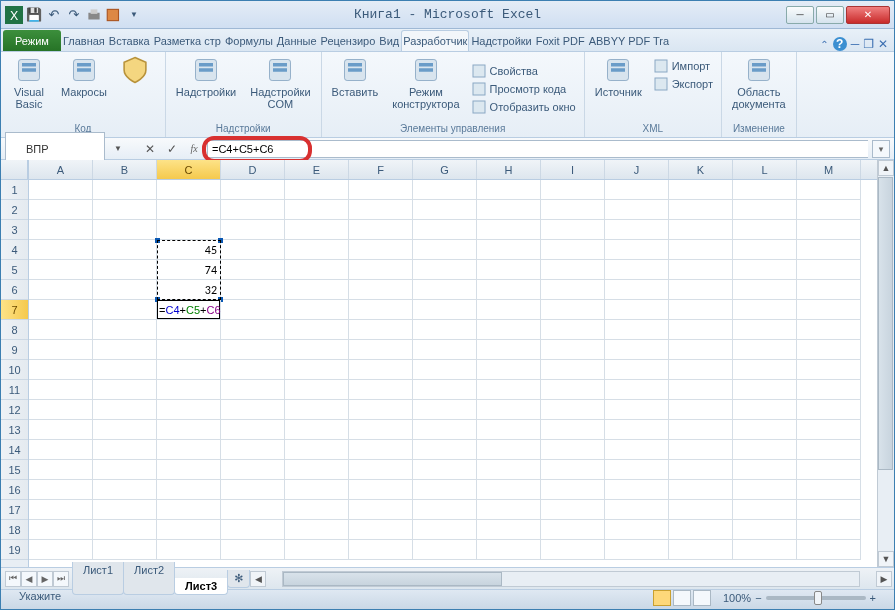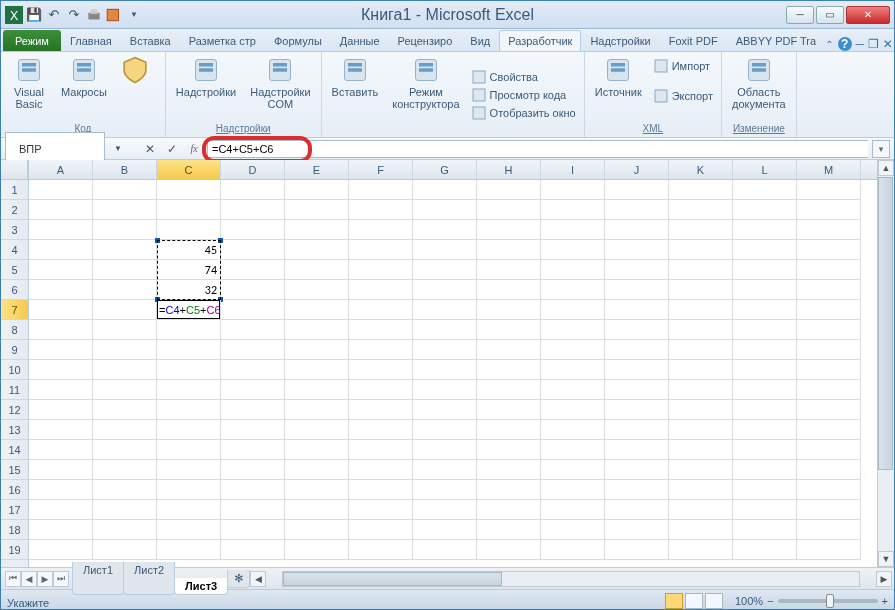--- a/index.html
+++ b/index.html
@@ -1,43 +1,43 @@
 <!DOCTYPE html>
 <html><head>
 <meta charset="utf-8">
 <style>
 * { margin:0; padding:0; box-sizing:border-box; font-family:'Segoe UI',Tahoma,sans-serif; font-size:11px; user-select:none; }
 body { background:#fff; width:895px; height:610px; overflow:hidden; position:relative; border:1px solid #3c7fb1; }
 .titlebar { height:28px; background:linear-gradient(#e4ecf6,#d0dff2); display:flex; align-items:center; border-bottom:1px solid #9fb8d5; position:relative; }
 .qat { display:flex; align-items:center; gap:2px; padding-left:4px; }
 .qat-ico { width:18px; height:18px; display:flex; align-items:center; justify-content:center; font-size:13px; color:#3b5a7a; }
-.title-text { position:absolute; left:50%; transform:translateX(-50%); font-size:16px; color:#3b5a7a; }
+.title-text { position:absolute; left:50%; transform:translateX(-50%); font-size:13px; color:#3b5a7a;font-family:Liberation Mono, monospace; }
 .winbtns { margin-left:auto; display:flex; }
 .winbtn { width:28px; height:18px; display:flex; align-items:center; justify-content:center; border:1px solid #8aa; background:linear-gradient(#fafcfc,#d5e3ed); margin-right:2px; border-radius:2px; font-size:10px; color:#333; }
 .winbtn.close { background:linear-gradient(#f08080,#c82a2a); color:#fff; border-color:#a33; width:44px; margin-right:4px; }
 
 .tabsrow { height:23px; background:linear-gradient(#e8f0f8,#dae6f2); display:flex; align-items:flex-end; border-bottom:1px solid #b9cde2; padding-left:2px; }
 .file-tab { background:linear-gradient(#3c8f3c,#267326); color:#fff; padding:3px 12px; border-radius:3px 3px 0 0; font-size:11px; height:21px; display:flex; align-items:center; }
-.tab { padding:3px 8px; color:#3b5a7a; border:1px solid transparent; border-bottom:none; height:21px; display:flex; align-items:center; white-space:nowrap; }
+.tab { padding:3px 1px; color:#3b5a7a; border:1px solid transparent; border-bottom:none; height:21px; display:flex; align-items:center; white-space:nowrap; }
 .tab.active { background:#f2f6fa; border-color:#b9cde2; border-radius:3px 3px 0 0; }
 .tabsrow-right { margin-left:auto; display:flex; gap:4px; padding-right:6px; align-items:center; color:#3b6fb1; }
 .tabsrow-right span { font-size:12px; }
 .help-circle { width:14px; height:14px; border-radius:50%; background:#3b8fd1; color:#fff; display:flex; align-items:center; justify-content:center; font-size:10px; font-weight:bold; }
 
 .ribbon { height:86px; background:linear-gradient(#f4f8fc,#e6eef6); border-bottom:1px solid #b9cde2; display:flex; }
 .rgroup { border-right:1px solid #cad8e6; padding:2px 6px; display:flex; flex-direction:column; justify-content:space-between; }
 .rgroup-body { display:flex; gap:6px; flex:1; }
 .bigbtn { display:flex; flex-direction:column; align-items:center; justify-content:flex-start; padding:2px 4px; min-width:44px; text-align:center; color:#3b5a7a; line-height:1.1; gap:2px; }
 .bigbtn svg { width:28px; height:28px; }
 .smitem { display:flex; align-items:center; gap:4px; color:#3b5a7a; padding:1px 2px; white-space:nowrap; }
 .smitem svg { width:14px; height:14px; }
-.rgroup-label { text-align:center; color:#5a7a9a; font-size:10px; padding-bottom:1px;text-decoration:underline; }
+.rgroup-label { text-align:center; color:#5a7a9a; font-size:10px; padding-bottom:1px; }
 
 .fbar { height:22px; background:linear-gradient(#f8fafc,#e6eef6); border-bottom:1px solid #b9cde2; display:flex; align-items:center; padding:0 4px; gap:4px; }
-.namebox { width:100px; height:34px; background:#fff; border:1px solid #abc; display:flex; align-items:center; padding-left:13px; font-family:Arial,sans-serif; color:#333; }
+.namebox { width:100px; height:34px; background:#fff; border:1px solid #abc; display:flex; align-items:center; padding-left:20px; font-family:Arial,sans-serif; color:#333; }
 .fbar-btn { width:18px; height:18px; display:flex; align-items:center; justify-content:center; color:#555; font-size:12px; }
 .fx { font-style:italic; font-family:serif; font-size:10px; color:#666; }
 .fbar-input { flex:1; height:18px; background:#fff; border:1px solid #abc; padding-left:4px; display:flex; align-items:center; font-family:Arial,sans-serif; font-size:12px; color:#000; position:relative; border-right:none; }
 .hl-red { position:absolute; left:-6px; top:-5px; width:110px; height:27px; border:4px solid #d83030; border-radius:12px; pointer-events:none; }
 .fbar-expand { width:18px; height:18px; border:1px solid #abc; background:#f4f8fc; display:flex; align-items:center; justify-content:center; color:#666; font-size:9px; }
 
 .gridwrap { position:relative; height:407px; overflow:hidden; display:flex; }
 .rowhdrs { width:28px; background:#e8eef4; border-right:1px solid #b9cde2; }
 .corner { height:20px; background:linear-gradient(#f0f4f8,#dde6ee); border-bottom:1px solid #b9cde2; border-right:1px solid #b9cde2; }
 .rowhdr { height:20px; border-bottom:1px solid #ccd8e4; display:flex; align-items:center; justify-content:center; color:#3b5a7a; font-size:11px; background:linear-gradient(to right,#eef2f6,#e4eaf0); }
@@ -59,21 +59,21 @@
 .sheet-tabs { height:22px; background:linear-gradient(#eef2f6,#dde6ee); border-top:1px solid #b9cde2; display:flex; align-items:center; padding-left:4px; gap:0; }
 .navtri { width:16px; height:16px; display:flex; align-items:center; justify-content:center; color:#666; font-size:9px; border:1px solid #c0cad4; background:#f4f8fc; }
 .stab { padding:2px 10px; background:#e0e6ec; border:1px solid #b9cde2; border-top:none; border-radius:0 0 4px 4px; color:#3b5a7a; margin-left:-1px; }
 .stab.active { background:#fff; font-weight:bold; color:#000;margin-top:16px; }
 .stab.new { padding:2px 6px; }
 .hscroll { flex:1; margin-left:auto; display:flex; align-items:center; padding-right:2px; }
 .scrolltrack { flex:1; height:16px; background:#e8eef4; border:1px solid #c0cad4; position:relative; margin:0 16px; }
 .scrollthumb { position:absolute; left:0; top:0; height:100%; width:38%; background:linear-gradient(#d8e2ea,#c8d4de); border:1px solid #aab8c4; }
 .scrollbtn { width:16px; height:16px; background:#f0f4f8; border:1px solid #c0cad4; display:flex; align-items:center; justify-content:center; font-size:9px; color:#555; position:absolute; }
 
-.statusbar { height:20px; background:linear-gradient(#dfe8f2,#cad8e6); border-top:1px solid #b9cde2; display:flex; align-items:flex-end; padding:0 6px; color:#3b5a7a; font-size:11px; }
+.statusbar { height:20px; background:linear-gradient(#dfe8f2,#cad8e6); border-top:1px solid #b9cde2; display:flex; align-items:flex-start; padding:0 18px; color:#3b5a7a; font-size:11px; }
 .zoom { margin-left:auto; display:flex; align-items:center; gap:4px; }
 .zslider { width:100px; height:4px; background:#aab8c4; position:relative; border-radius:2px; }
 .zthumb { width:8px; height:14px; background:#f0f4f8; border:1px solid #888; position:absolute; left:48%; top:-5px; border-radius:2px; }
 .viewbtns { display:flex; gap:2px; margin-right:8px; }
 .viewbtn { width:18px; height:16px; border:1px solid #aab8c4; background:#f4f8fc; }
 .viewbtn.active { background:#fdd87a; border-color:#c9a030; }
 .vscroll-outer { position:absolute; right:0; top:159px; bottom:42px; width:17px; background:#e8eef4; border-left:1px solid #c0cad4; }
 .vscroll-thumb { position:absolute; top:17px; width:15px; left:0; height:72%; background:linear-gradient(to right,#d8e2ea,#c8d4de); border:1px solid #aab8c4; }
 </style>
 </head>
@@ -219,32 +219,33 @@
             <span>Просмотр кода</span>
           </div>
           <div class="smitem">
             <svg viewBox="0 0 14 14">
               <rect x="1" y="1" width="12" height="12" fill="#dce8f0" stroke="#8aa8c4"></rect>
             </svg>
             <span>Отобразить окно</span>
           </div>
         </div>
       </div>
+      <div class="rgroup-label">Элементы управления</div>
     </div>
     <div class="rgroup">
       <div class="rgroup-body">
         <div class="bigbtn">
           <svg viewBox="0 0 32 32">
             <rect x="4" y="4" width="24" height="24" rx="3" fill="#d8e4ee" stroke="#8aa8c4"></rect>
             <rect x="8" y="8" width="16" height="4" fill="#6a9cc8"></rect>
             <rect x="8" y="14" width="16" height="4" fill="#6a9cc8"></rect>
           </svg>
           <span style="white-space:pre">Источник</span>
         </div>
-        <div style="display: flex; flex-direction: column; justify-content: flex-start; gap: 14px; padding-top: 4px;">
+        <div style="display: flex; flex-direction: column; justify-content: flex-start; gap: 2px; padding-top: 4px;">
           <div class="smitem">
             <svg viewBox="0 0 14 14">
               <rect x="1" y="1" width="12" height="12" fill="#dce8f0" stroke="#8aa8c4"></rect>
             </svg>
             <span>Импорт</span>
           </div>
           <div class="smitem">
             <svg viewBox="0 0 14 14">
               <rect x="1" y="1" width="12" height="12" fill="#dce8f0" stroke="#8aa8c4"></rect>
             </svg>

